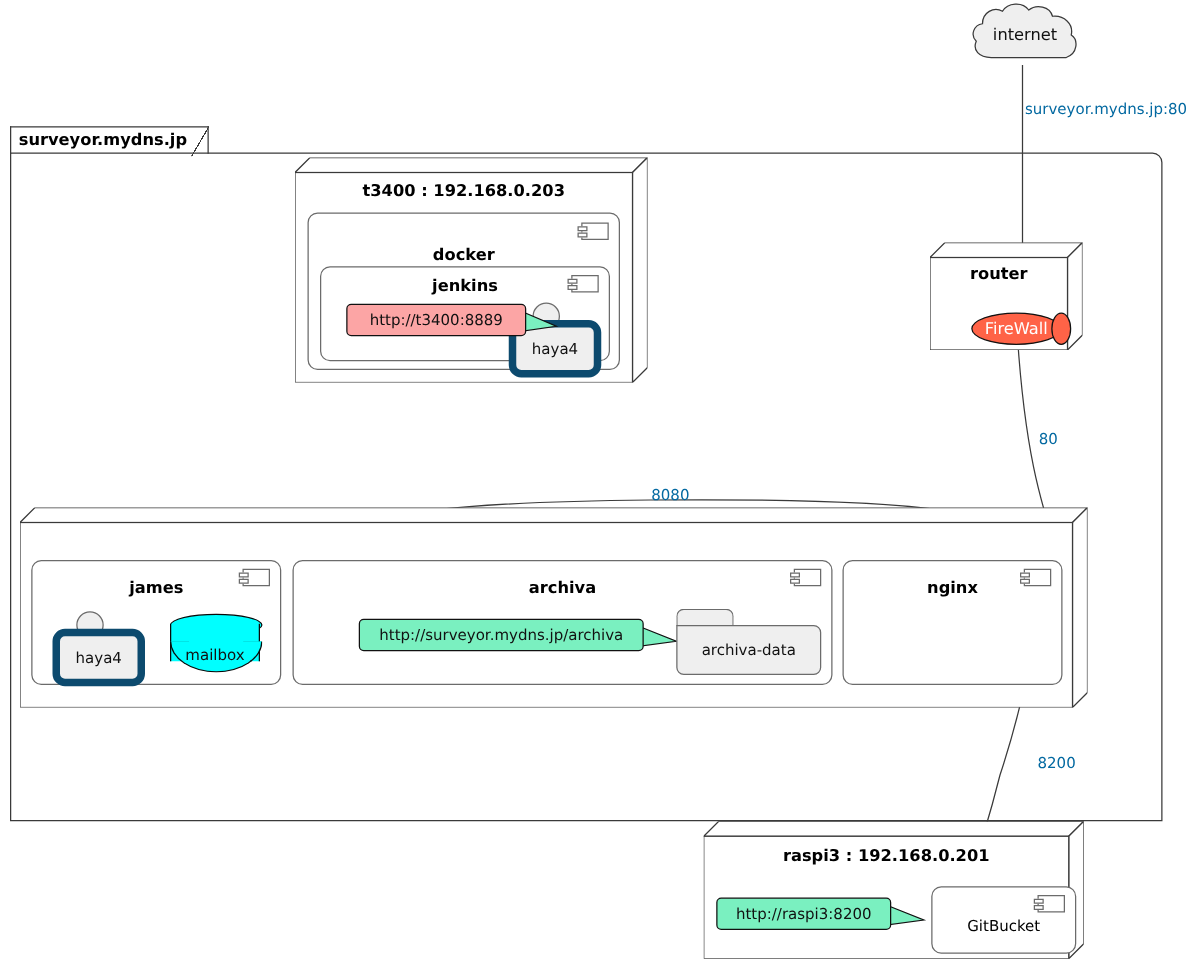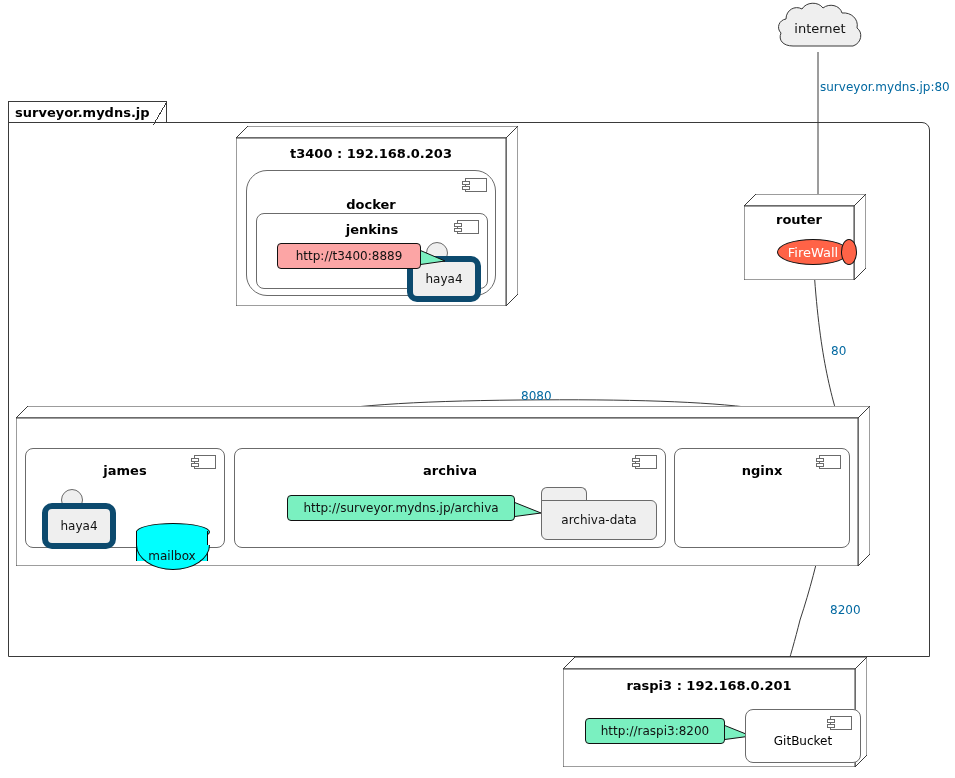--- a/index.html
+++ b/index.html
@@ -42,21 +42,21 @@
                  background:#efefef;border-radius:0 6px 6px 6px;
                  display:flex;align-items:center;justify-content:center;font-size:12px;color:#111;}
 
   
   .actor{position:absolute;}
   .actor .head{position:absolute;border:1px solid #6b6b6b;background:#efefef;border-radius:50%;}
   .actor .body{position:absolute;border:6px solid #0c4a6e;background:#efefef;border-radius:10px;
                display:flex;align-items:center;justify-content:center;font-size:12px;color:#111;}
 
   
-  .db{position:absolute;margin-top:32px;}
+  .db{position:absolute;}
   .db .dtop{position:absolute;left:0;top:0;border:1px solid #0a0a0a;background:#00ffff;border-radius:50%;}
   .db .dmid{position:absolute;left:0;box-sizing:border-box;border-left:1px solid #0a0a0a;border-right:1px solid #0a0a0a;
             background:#00ffff;display:flex;align-items:flex-end;justify-content:center;}
   .db .dbot{position:absolute;left:0;border:1px solid #0a0a0a;border-top:none;background:#00ffff;
             border-radius:0 0 50% 50%/0 0 100% 100%;}
   .db .dtext{position:absolute;left:0;width:100%;text-align:center;font-size:12px;color:#111;}
 
   
   .queue{position:absolute;}
   .queue .qbody{position:absolute;left:0;top:0;box-sizing:border-box;border:1px solid #111;
@@ -111,21 +111,21 @@
 
   <div class="node3d" style="left:236px;top:126px;width:282px;height:180px;">
     <svg width="282" height="180" viewBox="0 0 282 180">
       <polygon points="0,12 12,0 282,0 270,12" fill="#fff" stroke="#3a3a3a" stroke-width="1"></polygon>
       <polygon points="270,12 282,0 282,168 270,180" fill="#fff" stroke="#3a3a3a" stroke-width="1"></polygon>
       <rect x="0" y="12" width="270" height="168" fill="#fff" stroke="#3a3a3a" stroke-width="1"></rect>
     </svg>
     <div class="node-title" style="top:20px;width:270px;">t3400 : 192.168.0.203</div>
 
     
-    <div class="comp" style="left:10px;top:44px;width:250px;height:126px;border-radius:21px;">
+    <div class="comp" style="left:10px;top:44px;width:250px;height:126px;">
       <div class="comp-title" style="top:26px;">docker</div>
       <div class="comp-ico" style="right:8px;top:7px;">
           <i class="a"></i>
           <i class="b"></i>
         </div>
 
       <div class="comp" style="left:9px;top:42px;width:232px;height:76px;">
         <div class="comp-title" style="top:8px;">jenkins</div>
         <div class="comp-ico" style="right:8px;top:6px;">
             <i class="a"></i>
@@ -149,21 +149,21 @@
 
   <div class="node3d" style="left:744px;top:194px;width:122px;height:86px;">
     <svg width="122" height="86" viewBox="0 0 122 86">
       <polygon points="0,12 12,0 122,0 110,12" fill="#fff" stroke="#3a3a3a" stroke-width="1"></polygon>
       <polygon points="110,12 122,0 122,74 110,86" fill="#fff" stroke="#3a3a3a" stroke-width="1"></polygon>
       <rect x="0" y="12" width="110" height="74" fill="#fff" stroke="#3a3a3a" stroke-width="1"></rect>
     </svg>
     <div class="node-title" style="top:18px;width:110px;">router</div>
 
     
-    <div class="queue" style="left:33px;top:45px;width:80px;height:26px;">
+    <div class="queue" style="left:33px;top:56px;width:80px;height:26px;">
       <div class="qbody" style="width:72px;height:26px;background:#ff6347;">FireWall</div>
       <div class="qcap" style="left:64px;width:16px;height:26px;background:#ff6347;"></div>
     </div>
   </div>
 
   <div class="lbl edge-lbl" style="left:831px;top:344px;">80</div>
 
   <div class="lbl edge-lbl" style="left:521px;top:389px;">8080</div>
 
   <div class="lbl edge-lbl" style="left:830px;top:603px;">8200</div>
@@ -229,21 +229,21 @@
   </div>
 
   <div class="node3d" style="left:563px;top:657px;width:304px;height:110px;">
     <svg width="304" height="110" viewBox="0 0 304 110">
       <polygon points="0,12 12,0 304,0 292,12" fill="#fff" stroke="#3a3a3a" stroke-width="1"></polygon>
       <polygon points="292,12 304,0 304,98 292,110" fill="#fff" stroke="#3a3a3a" stroke-width="1"></polygon>
       <rect x="0" y="12" width="292" height="98" fill="#fff" stroke="#3a3a3a" stroke-width="1"></rect>
     </svg>
     <div class="node-title" style="top:21px;width:292px;">raspi3 : 192.168.0.201</div>
 
-    <div class="note" style="left:22px;top:61px;width:140px;height:26px;">
+    <div class="note" style="left:10px;top:61px;width:140px;height:26px;">
       <svg width="186" height="30" viewBox="0 0 186 30" style="position:absolute;left:0;top:-2px;">
         <path d="M136 8 L166 20 L136 24 Z" fill="#7af0c0" stroke="#111" stroke-width="1"></path>
       </svg>
       <div class="nbox" style="width:140px;height:26px;background:#7af0c0;">http://raspi3:8200</div>
     </div>
 
     <div class="comp" style="left:182px;top:52px;width:116px;height:54px;">
       <div class="comp-title" style="top:24px;font-weight:normal;font-size:12px;">GitBucket</div>
       <div class="comp-ico" style="right:8px;top:6px;">
           <i class="a"></i>

